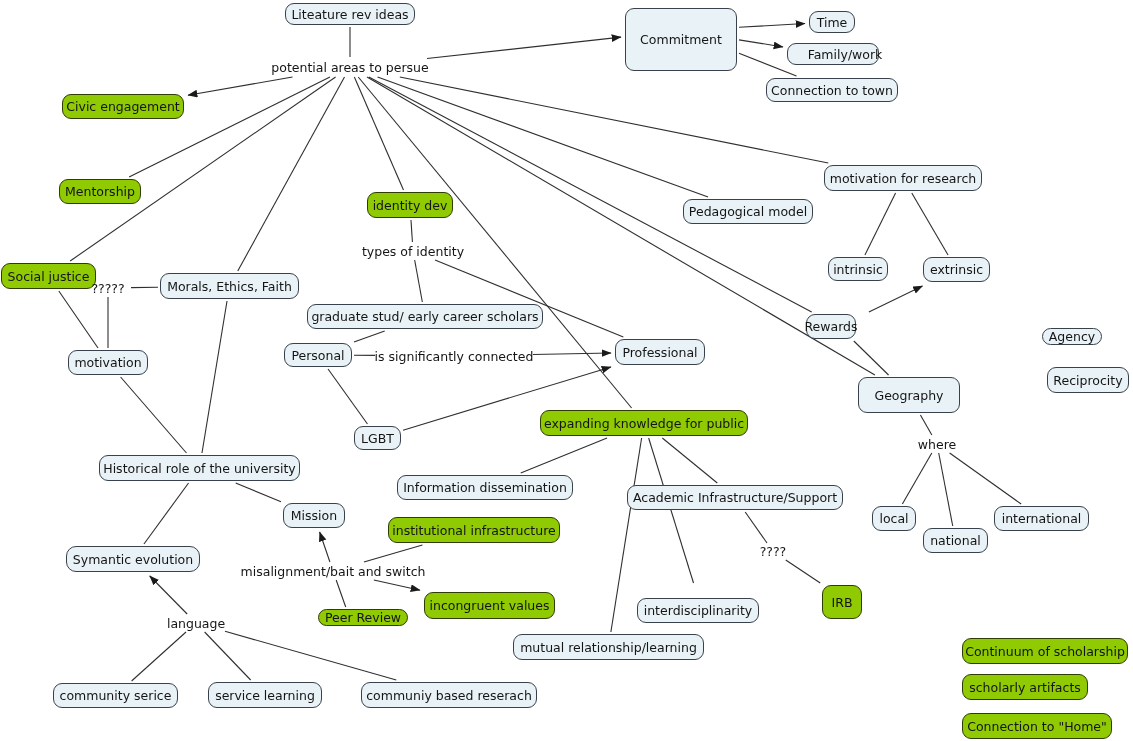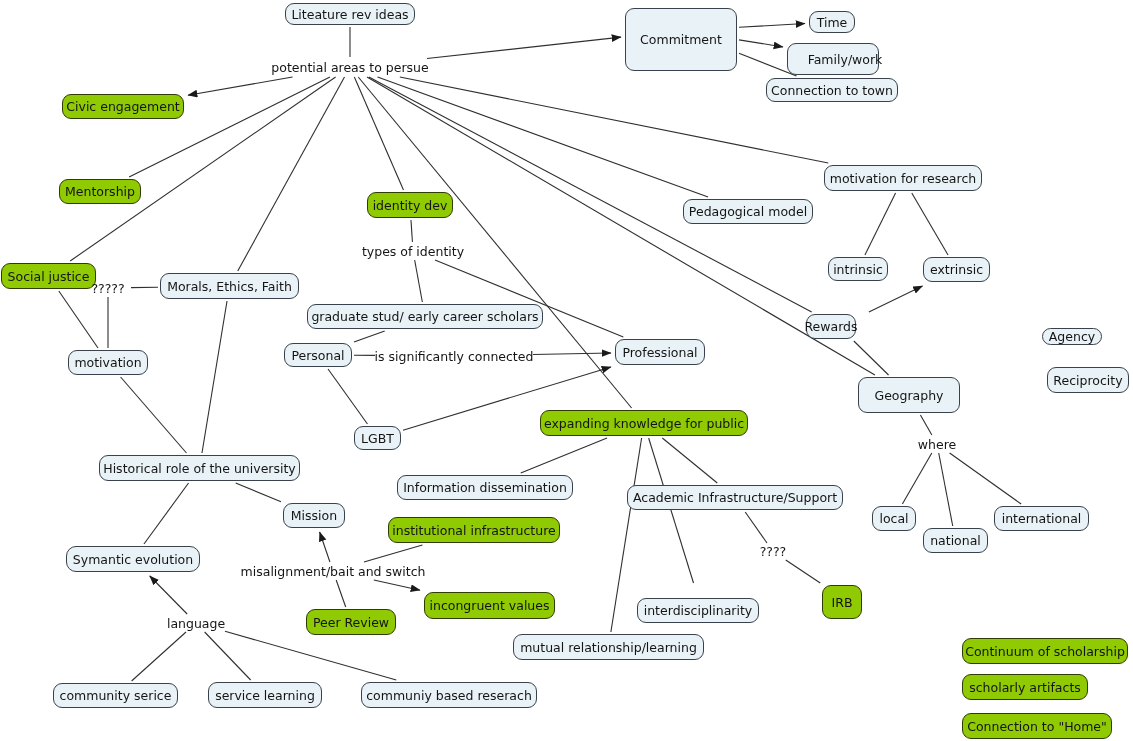--- a/index.html
+++ b/index.html
@@ -94,21 +94,21 @@
       <line x1="345.70588235294116" y1="607" x2="336.1764705882353" y2="580" stroke="#2f2f2f" stroke-width="1.1"></line>
       <line x1="187.140625" y1="614" x2="149.734375" y2="576" stroke="#2f2f2f" stroke-width="1.1" marker-end="url(#arrow)"></line>
       <line x1="186.00689655172414" y1="632" x2="131.6" y2="681" stroke="#2f2f2f" stroke-width="1.1"></line>
       <line x1="204.625" y1="632" x2="250.625" y2="680" stroke="#2f2f2f" stroke-width="1.1"></line>
       <line x1="225" y1="631.2529644268775" x2="396.2916666666667" y2="680" stroke="#2f2f2f" stroke-width="1.1"></line>
     </svg>
     <div class="node " style="left: 285px; top: 3px; width: 130px; height: 22px;">Liteature rev ideas</div>
     <div class="node plain" style="left: 275px; top: 59px; width: 150px; height: 16px;">potential areas to persue</div>
     <div class="node " style="left: 625px; top: 8px; width: 112px; height: 63px;">Commitment</div>
     <div class="node " style="left: 809px; top: 11px; width: 46px; height: 22px;">Time</div>
-    <div class="node " style="left: 787px; top: 43px; width: 92px; height: 32px; padding-left: 28px;">Family/work</div>
+    <div class="node " style="left: 787px; top: 43px; width: 92px; height: 22px; padding-left: 28px;">Family/work</div>
     <div class="node " style="left: 766px; top: 78px; width: 132px; height: 24px;">Connection to town</div>
     <div class="node green" style="left: 62px; top: 94px; width: 122px; height: 25px;">Civic engagement</div>
     <div class="node green" style="left: 59px; top: 179px; width: 82px; height: 25px;">Mentorship</div>
     <div class="node green" style="left: 1px; top: 263px; width: 95px; height: 26px;">Social justice</div>
     <div class="node plain" style="left: 87px; top: 281px; width: 42px; height: 14px;">?????</div>
     <div class="node " style="left: 160px; top: 273px; width: 139px; height: 26px;">Morals, Ethics, Faith</div>
     <div class="node " style="left: 68px; top: 350px; width: 80px; height: 25px;">motivation</div>
     <div class="node green" style="left: 367px; top: 192px; width: 86px; height: 26px;">identity dev</div>
     <div class="node plain" style="left: 363px; top: 244px; width: 100px; height: 14px;">types of identity</div>
     <div class="node " style="left: 307px; top: 304px; width: 236px; height: 25px;">graduate stud/ early career scholars</div>
@@ -133,21 +133,21 @@
     <div class="node " style="left: 627px; top: 485px; width: 216px; height: 25px;">Academic Infrastructure/Support</div>
     <div class="node " style="left: 99px; top: 455px; width: 201px; height: 26px;">Historical role of the university</div>
     <div class="node " style="left: 283px; top: 503px; width: 62px; height: 25px;">Mission</div>
     <div class="node green" style="left: 388px; top: 517px; width: 172px; height: 26px;">institutional infrastructure</div>
     <div class="node " style="left: 66px; top: 546px; width: 134px; height: 26px; border-radius: 10px;">Symantic evolution</div>
     <div class="node plain" style="left: 244px; top: 564px; width: 178px; height: 14px;">misalignment/bait and switch</div>
     <div class="node plain" style="left: 758px; top: 545px; width: 30px; height: 13px;">????</div>
     <div class="node green" style="left: 822px; top: 585px; width: 40px; height: 34px; text-align: center;">IRB</div>
     <div class="node " style="left: 637px; top: 598px; width: 122px; height: 25px;">interdisciplinarity</div>
     <div class="node green" style="left: 424px; top: 592px; width: 131px; height: 27px;">incongruent values</div>
-    <div class="node green" style="left: 306px; top: 609px; width: 90px; height: 26px;">Peer Review</div>
+    <div class="node green" style="left: 318px; top: 609px; width: 90px; height: 17px;">Peer Review</div>
     <div class="node plain" style="left: 169px; top: 616px; width: 54px; height: 14px;">language</div>
     <div class="node " style="left: 513px; top: 634px; width: 191px; height: 26px;">mutual relationship/learning</div>
     <div class="node " style="left: 53px; top: 683px; width: 125px; height: 25px;">community serice</div>
     <div class="node " style="left: 208px; top: 682px; width: 114px; height: 26px;">service learning</div>
     <div class="node green" style="left: 962px; top: 638px; width: 166px; height: 26px;">Continuum of scholarship</div>
     <div class="node " style="left: 361px; top: 682px; width: 176px; height: 26px;">communiy based reserach</div>
     <div class="node green" style="left: 962px; top: 674px; width: 126px; height: 26px;">scholarly artifacts</div>
     <div class="node green" style="left: 962px; top: 713px; width: 150px; height: 26px;">Connection to "Home"</div>
   </div>
 

